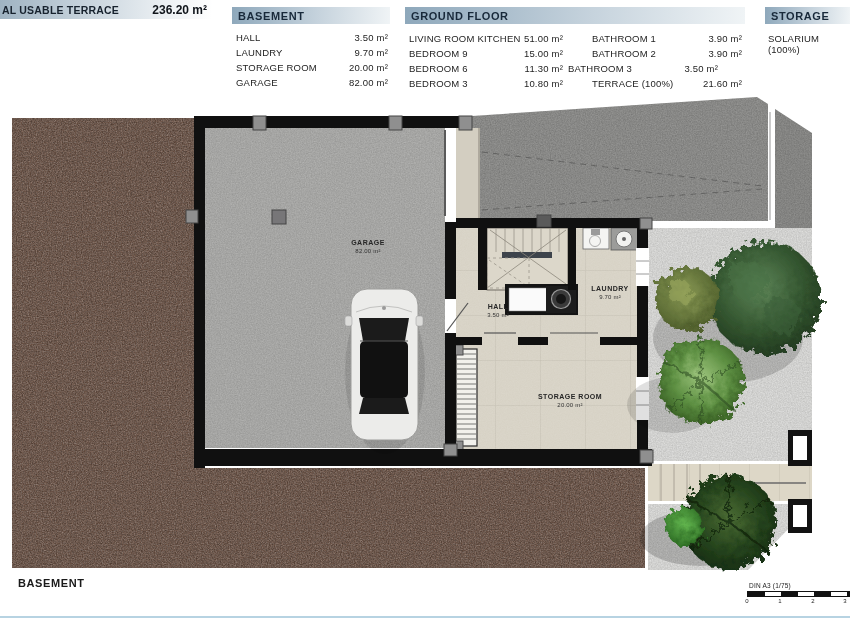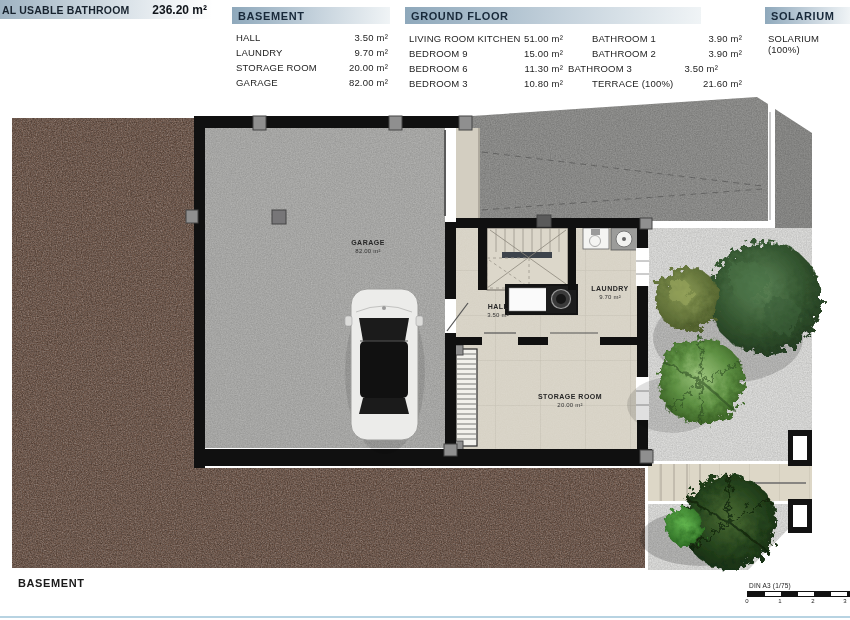--- a/index.html
+++ b/index.html
@@ -307,21 +307,21 @@
   <div>
     <div class="band sumrow" style="left:0;top:7;width:212px;height:19px">
       <span class="sumtitle">PE VILLA</span>
       <span class="sumval"><span>PLOT:</span>&nbsp;<span>350.00 m²</span></span>
     </div>
     <div class="band sumrow" style="left:0;top:36;width:212px;height:19px">
       <span><span class="sumlabel">LT SURFACE</span>&nbsp;<span class="sumsub">(Terrace 100%)</span></span>
       <span class="sumval">249.90 m²</span>
     </div>
     <div class="band sumrow" style="left:0;top:63;width:212px;height:19px">
-      <span class="sumlabel">AL USABLE BATHROOM</span>
+      <span class="sumlabel">AL USABLE TERRACE</span>
       <span class="sumval">236.20 m²</span>
     </div>
   </div>
 
   <div>
     <div class="thead" style="left:232px;top:7px;width:158px;height:17px">BASEMENT</div>
     <div class="trow" style="left:236px;top:32px;width:152px">
         <span>HALL</span>
         <span class="v">3.50 m²</span>
       </div>
@@ -333,21 +333,21 @@
         <span>STORAGE ROOM</span>
         <span class="v">20.00 m²</span>
       </div>
     <div class="trow" style="left:236px;top:77px;width:152px">
         <span>GARAGE</span>
         <span class="v">82.00 m²</span>
       </div>
   </div>
 
   <div>
-    <div class="thead" style="left:405px;top:7px;width:296px;height:17px">GROUND FLOOR</div>
+    <div class="thead" style="left:405px;top:7px;width:340px;height:17px">GROUND FLOOR</div>
     <div class="trow" style="left:409px;top:33px;width:154px">
         <span>LIVING ROOM KITCHEN</span>
         <span class="v">51.00 m²</span>
       </div>
     <div class="trow" style="left:409px;top:48px;width:154px">
         <span>BEDROOM 9</span>
         <span class="v">15.00 m²</span>
       </div>
     <div class="trow" style="left:409px;top:63px;width:154px">
         <span>BEDROOM 6</span>
@@ -369,21 +369,21 @@
         <span>BATHROOM 3</span>
         <span class="v">3.50 m²</span>
       </div>
     <div class="trow" style="left:592px;top:78px;width:150px">
         <span>TERRACE (100%)</span>
         <span class="v">21.60 m²</span>
       </div>
   </div>
 
   <div>
-    <div class="thead" style="left:765px;top:7px;width:85px;height:17px">SOLARIUM</div>
+    <div class="thead" style="left:765px;top:7px;width:85px;height:17px">STORAGE</div>
     <div class="trow" style="left:768px;top:33px;width:82px">
         <span>SOLARIUM (100%)</span>
       </div>
   </div>
 
   <div class="caption" style="left:18px;top:577px">BASEMENT</div>
 
   <div>
     <div class="scalelabel" style="left:749px;top:582px">DIN A3 (1/75)</div>
     <div class="scalebar" style="left:747px;top:591px;width:102px">

